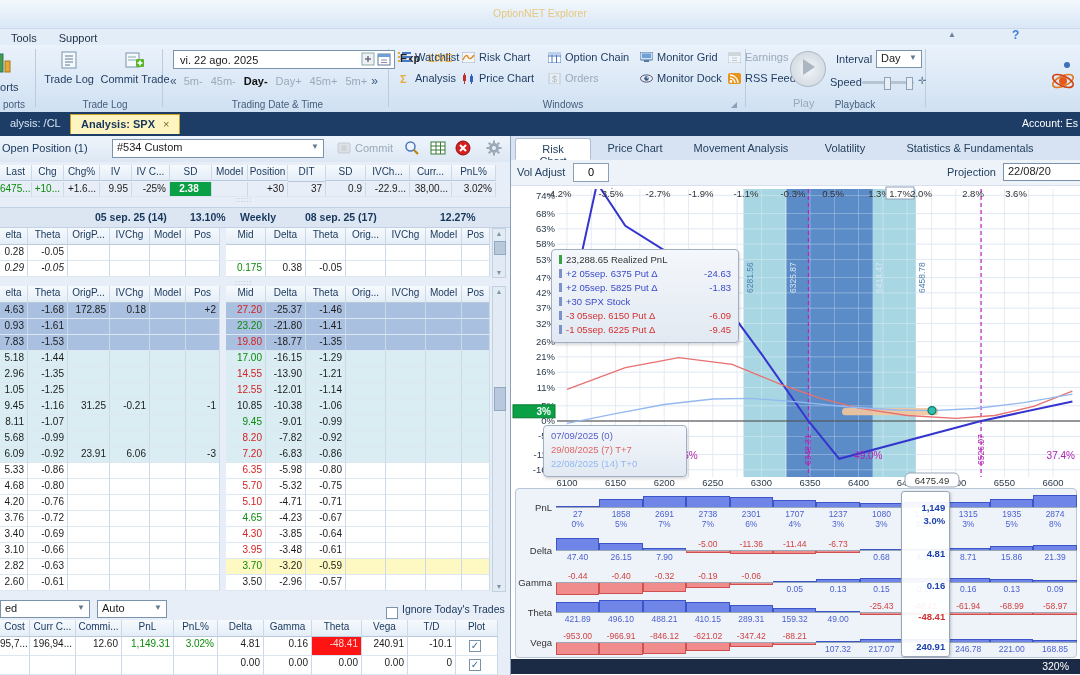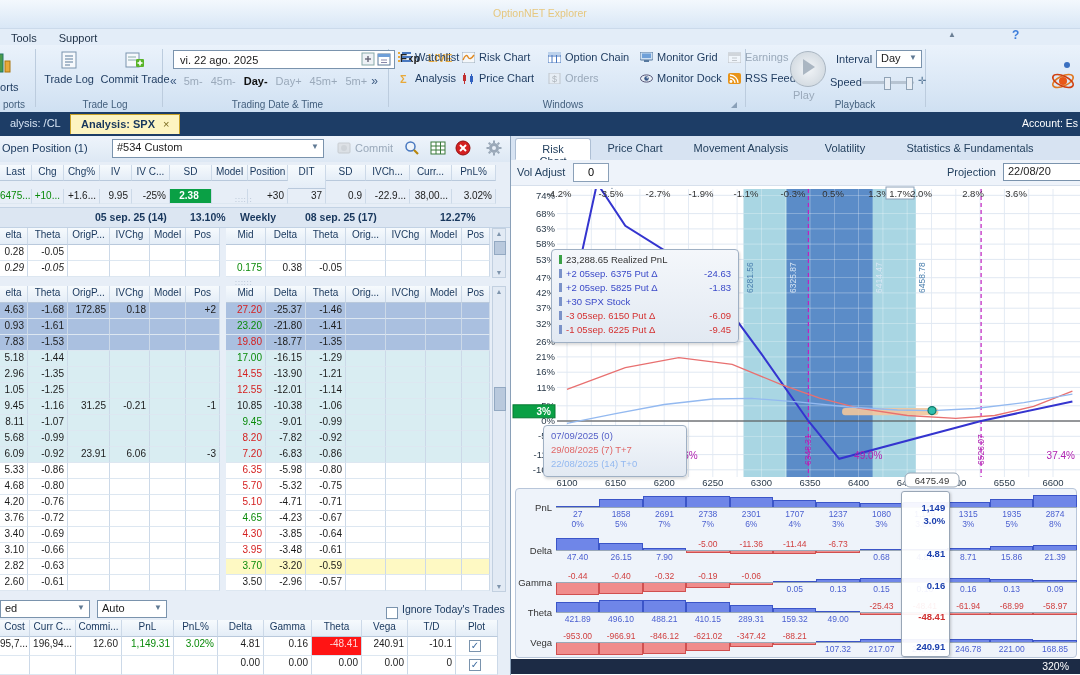--- a/index.html
+++ b/index.html
@@ -30,21 +30,21 @@
     border:1px solid #7a93ad;font-size:11px;color:#1b1b1b;line-height:18px;padding-left:6px;box-sizing:border-box;}
   .navrow{position:absolute;left:170px;top:29px;width:226px;font-size:11px;color:#9aa9ba;white-space:nowrap;}
   .navrow b{color:#111;font-weight:bold;}
   .navrow .arr{color:#3c5a82;font-size:12px;}
   .exp{position:absolute;left:400px;top:7px;font-size:11px;font-weight:bold;color:#222;}
   .live{position:absolute;left:428px;top:7px;font-size:11px;font-weight:bold;color:#e8a93a;}
   .playcircle{position:absolute;left:790px;top:6px;width:34px;height:34px;border-radius:50%;
     background:radial-gradient(#f2f5f8,#c9d2da);border:1px solid #aab6c2;}
   .playtri{position:absolute;left:803px;top:14px;width:0;height:0;border-left:12px solid #aab6c2;
     border-top:8px solid transparent;border-bottom:8px solid transparent;}
-  .playlabel{position:absolute;left:793px;top:44px;font-size:11px;color:#9aa9ba;}
+  .playlabel{position:absolute;left:793px;top:52px;font-size:11px;color:#9aa9ba;}
   .combo{position:absolute;background:#fff;border:1px solid #7a93ad;font-size:11px;color:#1b1b1b;
     box-sizing:border-box;padding:1px 4px;}
   .combo .dd{float:right;color:#607a94;font-size:8px;line-height:12px;}
   .speedtrack{position:absolute;left:862px;top:36px;width:52px;height:3px;background:#b7c4d2;border-radius:2px;}
   .speedthumb{position:absolute;top:-4px;width:5px;height:11px;background:#e8eef5;border:1px solid #8fa2b5;}
   
   .tabrow{left:0;top:112px;width:1080px;height:24px;background:#1d3d66;border-bottom:2px solid #c8a229;}
   .doctab{position:absolute;top:2px;height:20px;font-size:11px;padding:3px 10px 0 10px;box-sizing:border-box;}
   .doctab.inactive{color:#d6e4f4;}
   .doctab.active{background:#fdf4c1;color:#17365c;border:1px solid #c8a229;border-bottom:none;font-weight:bold;}
@@ -297,21 +297,21 @@
       <div class="grid-table" style="left: 0px; top: 29px;">
         <div class="trow">
           <div class="tcell hd" style="width: 32px; height: 16px;">Last</div>
           <div class="tcell hd" style="width: 32px; height: 16px;">Chg</div>
           <div class="tcell hd" style="width: 36px; height: 16px;">Chg%</div>
           <div class="tcell hd" style="width: 32px; height: 16px;">IV</div>
           <div class="tcell hd" style="width: 38px; height: 16px;">IV C...</div>
           <div class="tcell hd" style="width: 42px; height: 16px;">SD</div>
           <div class="tcell hd" style="width: 36px; height: 16px;">Model</div>
           <div class="tcell hd" style="width: 40px; height: 16px;">Position</div>
-          <div class="tcell hd" style="width: 38px; height: 24px;">DIT</div>
+          <div class="tcell hd" style="width: 38px; height: 17px;">DIT</div>
           <div class="tcell hd" style="width: 40px; height: 16px;">SD</div>
           <div class="tcell hd" style="width: 44px; height: 16px;">IVCh...</div>
           <div class="tcell hd" style="width: 42px; height: 16px;">Curr...</div>
           <div class="tcell hd" style="width: 44px; height: 16px;">PnL%</div>
         </div>
         <div class="trow">
           <div class="tcell green" style="width: 32px; height: 15px;">6475...</div>
           <div class="tcell green" style="width: 32px; height: 15px;">+10...</div>
           <div class="tcell" style="width: 36px; height: 15px;">+1.6...</div>
           <div class="tcell" style="width: 32px; height: 15px;">9.95</div>

